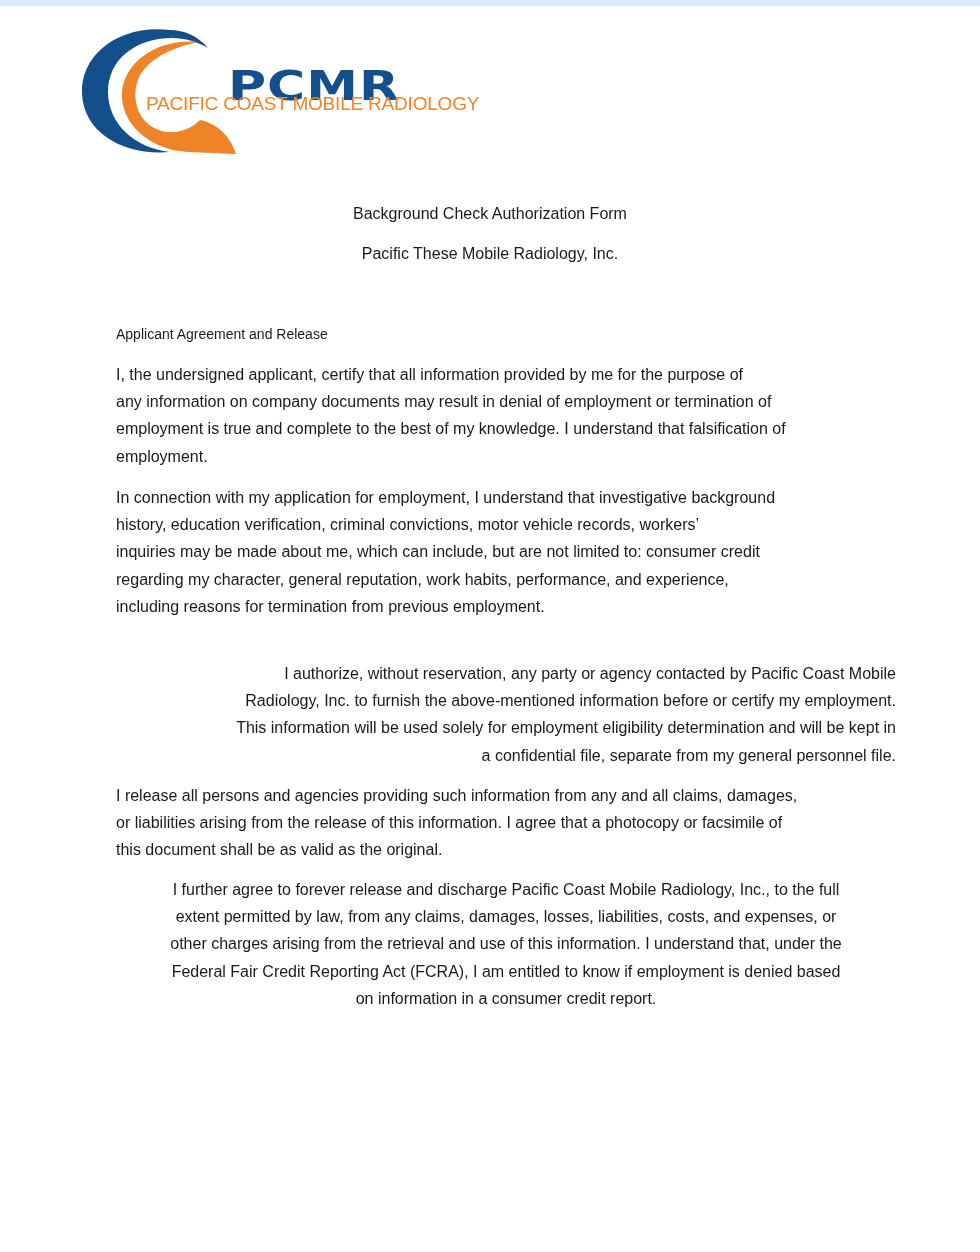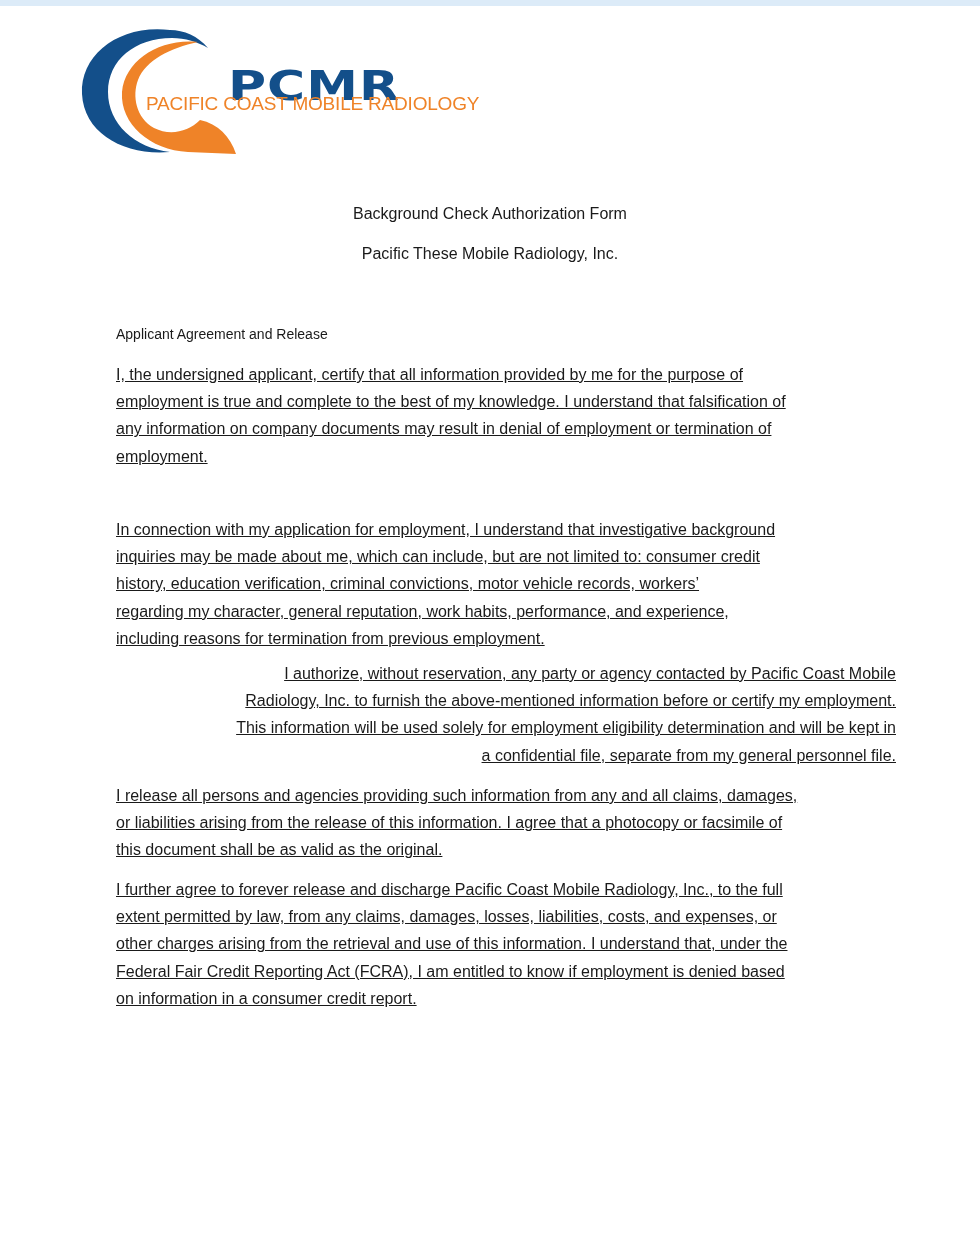--- a/index.html
+++ b/index.html
@@ -17,26 +17,26 @@
   }
   .logo-sub {
     position: absolute; left: 66px; top: 70px; font-family: "Liberation Sans", sans-serif;
     font-size: 19px; color: #ef8328; white-space: nowrap; line-height: 1; letter-spacing: -0.2px;
   }
   .center { position: absolute; left: 0; width: 980px; text-align: center; font-size: 16px; line-height: 20px; color: #1a1a1a; }
   .t1 { top: 204px; }
   .t2 { top: 244px; }
   .heading { position: absolute; left: 116px; top: 324px; font-size: 14px; line-height: 20px; }
   .para { position: absolute; left: 116px; width: 780px; font-size: 16px; line-height: 27.2px; }
-  .para span { display: block; white-space: nowrap; text-decoration: underline; }
+  .para span { display: block; white-space: nowrap; }
   .p1 { top: 361px; }
-  .p2 { top: 484px; margin-top: 32px; }
+  .p2 { top: 484px; }
   .p3 { top: 660px; text-align: right; }
   .p4 { top: 782px; }
-  .p5 { top: 876px; }
+  .p5 { top: 876px; text-align: center; }
 </style>
 </head>
 <body>
 
 <div class="topbar"></div>
 
 <div class="logo">
   <svg class="logo-mark" width="170" height="132" viewBox="0 0 170 132">
     <path d="M90 6 C 40 0, 0 30, 2 70 C 4 110, 45 132, 90 128 C 55 124, 28 100, 28 68 C 28 36, 55 14, 92 14 C 105 14, 118 18, 128 24 C 118 12, 104 6, 90 6 Z" fill="#134f8a"></path>
     <path d="M118 18 C 80 14, 45 36, 42 68 C 40 100, 70 126, 108 128 L 156 130 C 150 112, 138 100, 120 96 C 108 108, 90 112, 74 104 C 56 94, 52 72, 58 56 C 66 36, 90 24, 118 18 Z" fill="#ef8328"></path>
@@ -45,29 +45,29 @@
   <div class="logo-sub">PACIFIC COAST MOBILE RADIOLOGY</div>
 </div>
 
 <div class="center t1">Background Check Authorization Form</div>
 <div class="center t2">Pacific These Mobile Radiology, Inc.</div>
 
 <div class="heading">Applicant Agreement and Release</div>
 
 <div class="para p1">
   <span>I, the undersigned applicant, certify that all information provided by me for the purpose of</span>
+  <span>any information on company documents may result in denial of employment or termination of</span>
   <span>employment is true and complete to the best of my knowledge. I understand that falsification of</span>
-  <span>any information on company documents may result in denial of employment or termination of</span>
   <span>employment.</span>
 </div>
 
 <div class="para p2">
   <span>In connection with my application for employment, I understand that investigative background</span>
+  <span>history, education verification, criminal convictions, motor vehicle records, workers’</span>
   <span>inquiries may be made about me, which can include, but are not limited to: consumer credit</span>
-  <span>history, education verification, criminal convictions, motor vehicle records, workers’</span>
   <span>regarding my character, general reputation, work habits, performance, and experience,</span>
   <span>including reasons for termination from previous employment.</span>
 </div>
 
 <div class="para p3">
   <span>I authorize, without reservation, any party or agency contacted by Pacific Coast Mobile</span>
   <span>Radiology, Inc. to furnish the above-mentioned information before or certify my employment.</span>
   <span>This information will be used solely for employment eligibility determination and will be kept in</span>
   <span>a confidential file, separate from my general personnel file.</span>
 </div>

